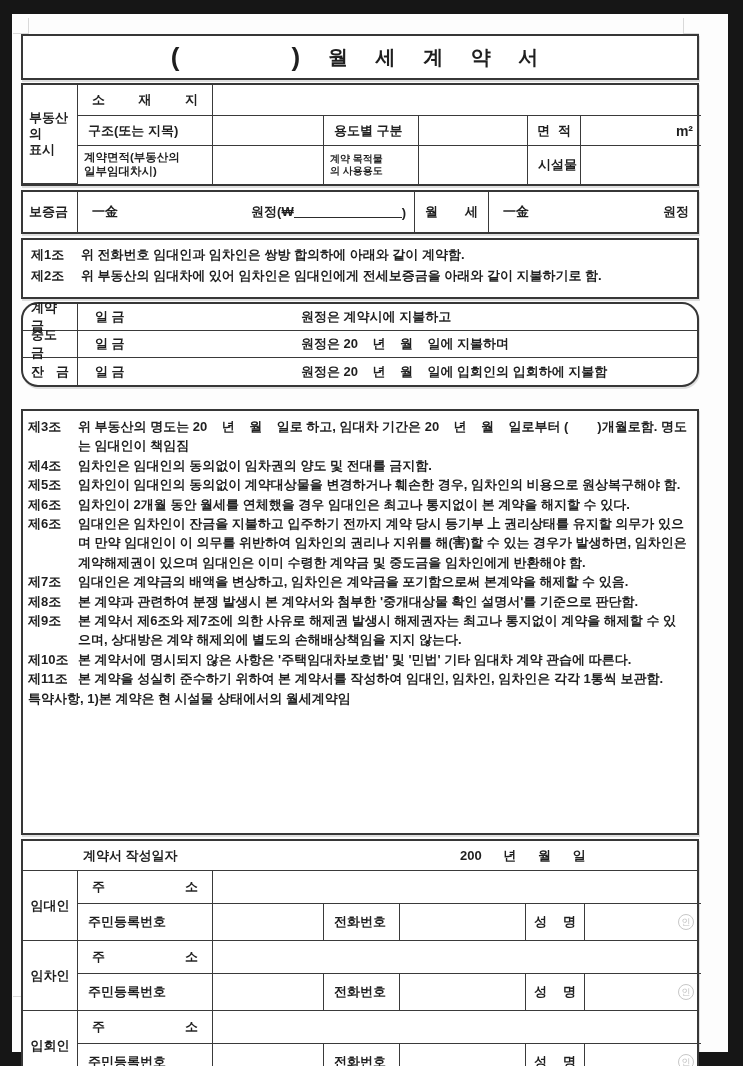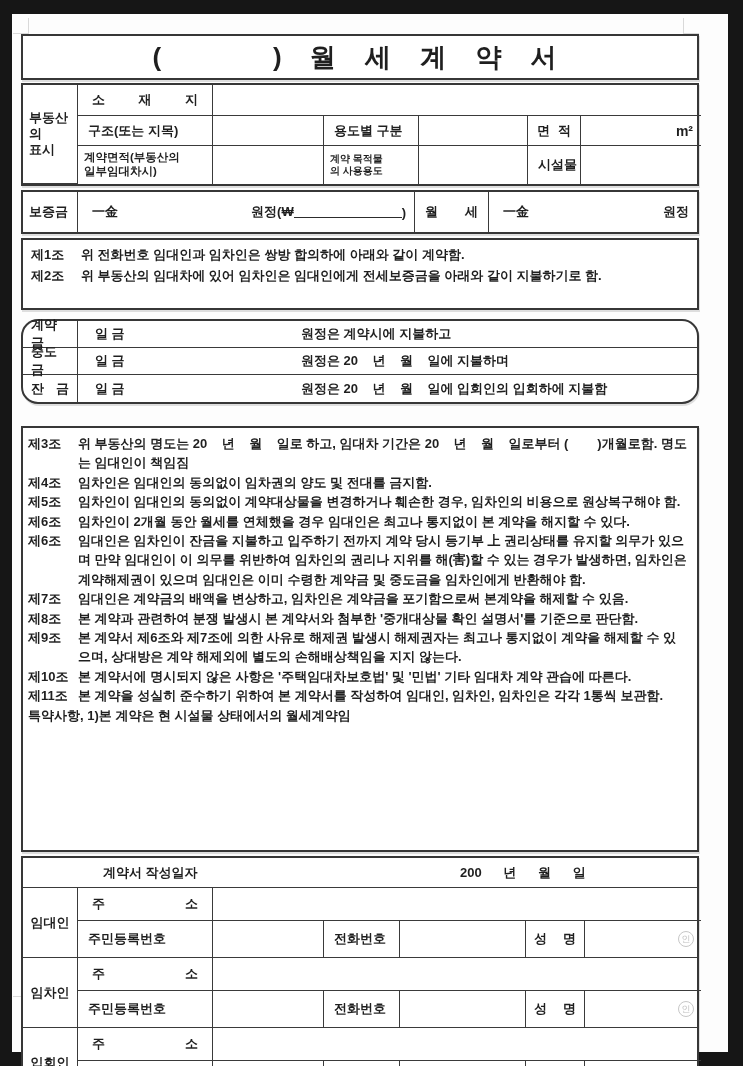--- a/index.html
+++ b/index.html
@@ -18,40 +18,40 @@
 
   .doc { position:absolute; left:21px; top:34px; width:678px; color:#1f1f1f; font-weight:700; font-size:13px; }
 
   .box { border:2px solid #373737; background:#fff; box-shadow:1px 2px 0 rgba(0,0,0,.12); }
 
   
   .title-box { height:46px; display:flex; align-items:center; justify-content:center; margin-bottom:3px; }
   .title-box .paren { font-size:26px; font-weight:700; }
   .title-box .gap-wide { width:112px; }
   .title-box .gap-mid { width:28px; }
-  .title-main { font-size:26px; letter-spacing:11px; font-weight:700; white-space:nowrap; }
+  .title-main { font-size:20px; letter-spacing:11px; font-weight:700; white-space:nowrap; }
 
   
   .prop { display:grid; grid-template-columns:55px 135px 111px 95px 109px 53px 120px; grid-template-rows:31px 30px 38px; margin-bottom:4px; }
   .cell { border-right:1.5px solid #3a3a3a; border-bottom:1.5px solid #3a3a3a; display:flex; align-items:center; overflow:hidden; }
   .cell.last-col { border-right:none; }
   .cell.last-row { border-bottom:none; }
   .lbl-just { display:block; width:100%; text-align:justify; text-align-last:justify; padding:0 14px; }
   .vlabel { white-space:pre-line; padding-left:6px; line-height:1.25; align-items:center; }
   .two-line { white-space:pre-line; font-size:11.5px; line-height:1.2; padding-left:6px; }
   .unit-cell { justify-content:flex-end; padding-right:8px; font-size:14px; }
 
   
   .deposit { display:grid; grid-template-columns:55px 337px 74px 212px; height:44px; margin-bottom:4px; }
   .dep-money { display:flex; align-items:center; padding:0 8px 0 14px; }
   .dep-money .tail { margin-left:auto; display:flex; align-items:center; }
   .blank-line { display:inline-block; width:108px; border-bottom:1.5px solid #2c2c2c; height:11px; }
 
   
-  .intro { padding:6px 8px 20px 8px; margin-bottom:9px; }
+  .intro { padding:6px 8px 9px 8px; margin-bottom:3px; }
   .intro .row { display:flex; margin-bottom:3px; }
   .clause-no { width:50px; flex:0 0 50px; white-space:nowrap; }
   .clause-tx { flex:1; white-space:pre-wrap; }
 
   
   .payments { margin-bottom:22px;border-radius:17px; }
   .pay-row { position:relative; display:flex; height:27px; border-bottom:1.5px solid #3a3a3a; }
   .pay-row:last-child { border-bottom:none; }
   .pay-label { width:55px; flex:0 0 55px; border-right:1.5px solid #3a3a3a; display:flex; align-items:center; }
   .pay-label span { display:block; width:100%; text-align:justify; text-align-last:justify; padding:0 8px; }
@@ -59,21 +59,21 @@
   .pay-tail { position:absolute; left:223px; white-space:pre-wrap; }
 
   
   .clauses { height:426px; padding:6px 8px 0 5px; margin-bottom:4px; }
   .clauses .row { display:flex; line-height:19.4px; }
   .special { line-height:19.4px; white-space:pre-wrap; }
 
   
   .bottom { }
   .date-row { position:relative; height:30px; border-bottom:1.5px solid #3a3a3a; display:flex; align-items:center; }
-  .date-label { margin-left:80px;text-align:center; }
+  .date-label { margin-left:60px;text-align:center; }
   .date-value { position:absolute; left:437px; white-space:pre-wrap; }
 
   .person-block { display:flex; border-bottom:1.5px solid #3a3a3a; }
   .person-block:last-child { border-bottom:none; }
   .person-col { width:55px; flex:0 0 55px; border-right:1.5px solid #3a3a3a; display:flex; align-items:center; justify-content:center; }
   .person-rows { flex:1; }
   .addr-row { display:flex; height:33px; border-bottom:1.5px solid #3a3a3a; }
   .addr-label { width:135px; flex:0 0 135px; border-right:1.5px solid #3a3a3a; display:flex; align-items:center; }
   .addr-value { flex:1; }
   .rrn-row { display:grid; grid-template-columns:135px 111px 76px 126px 59px 116px; height:36px; }

